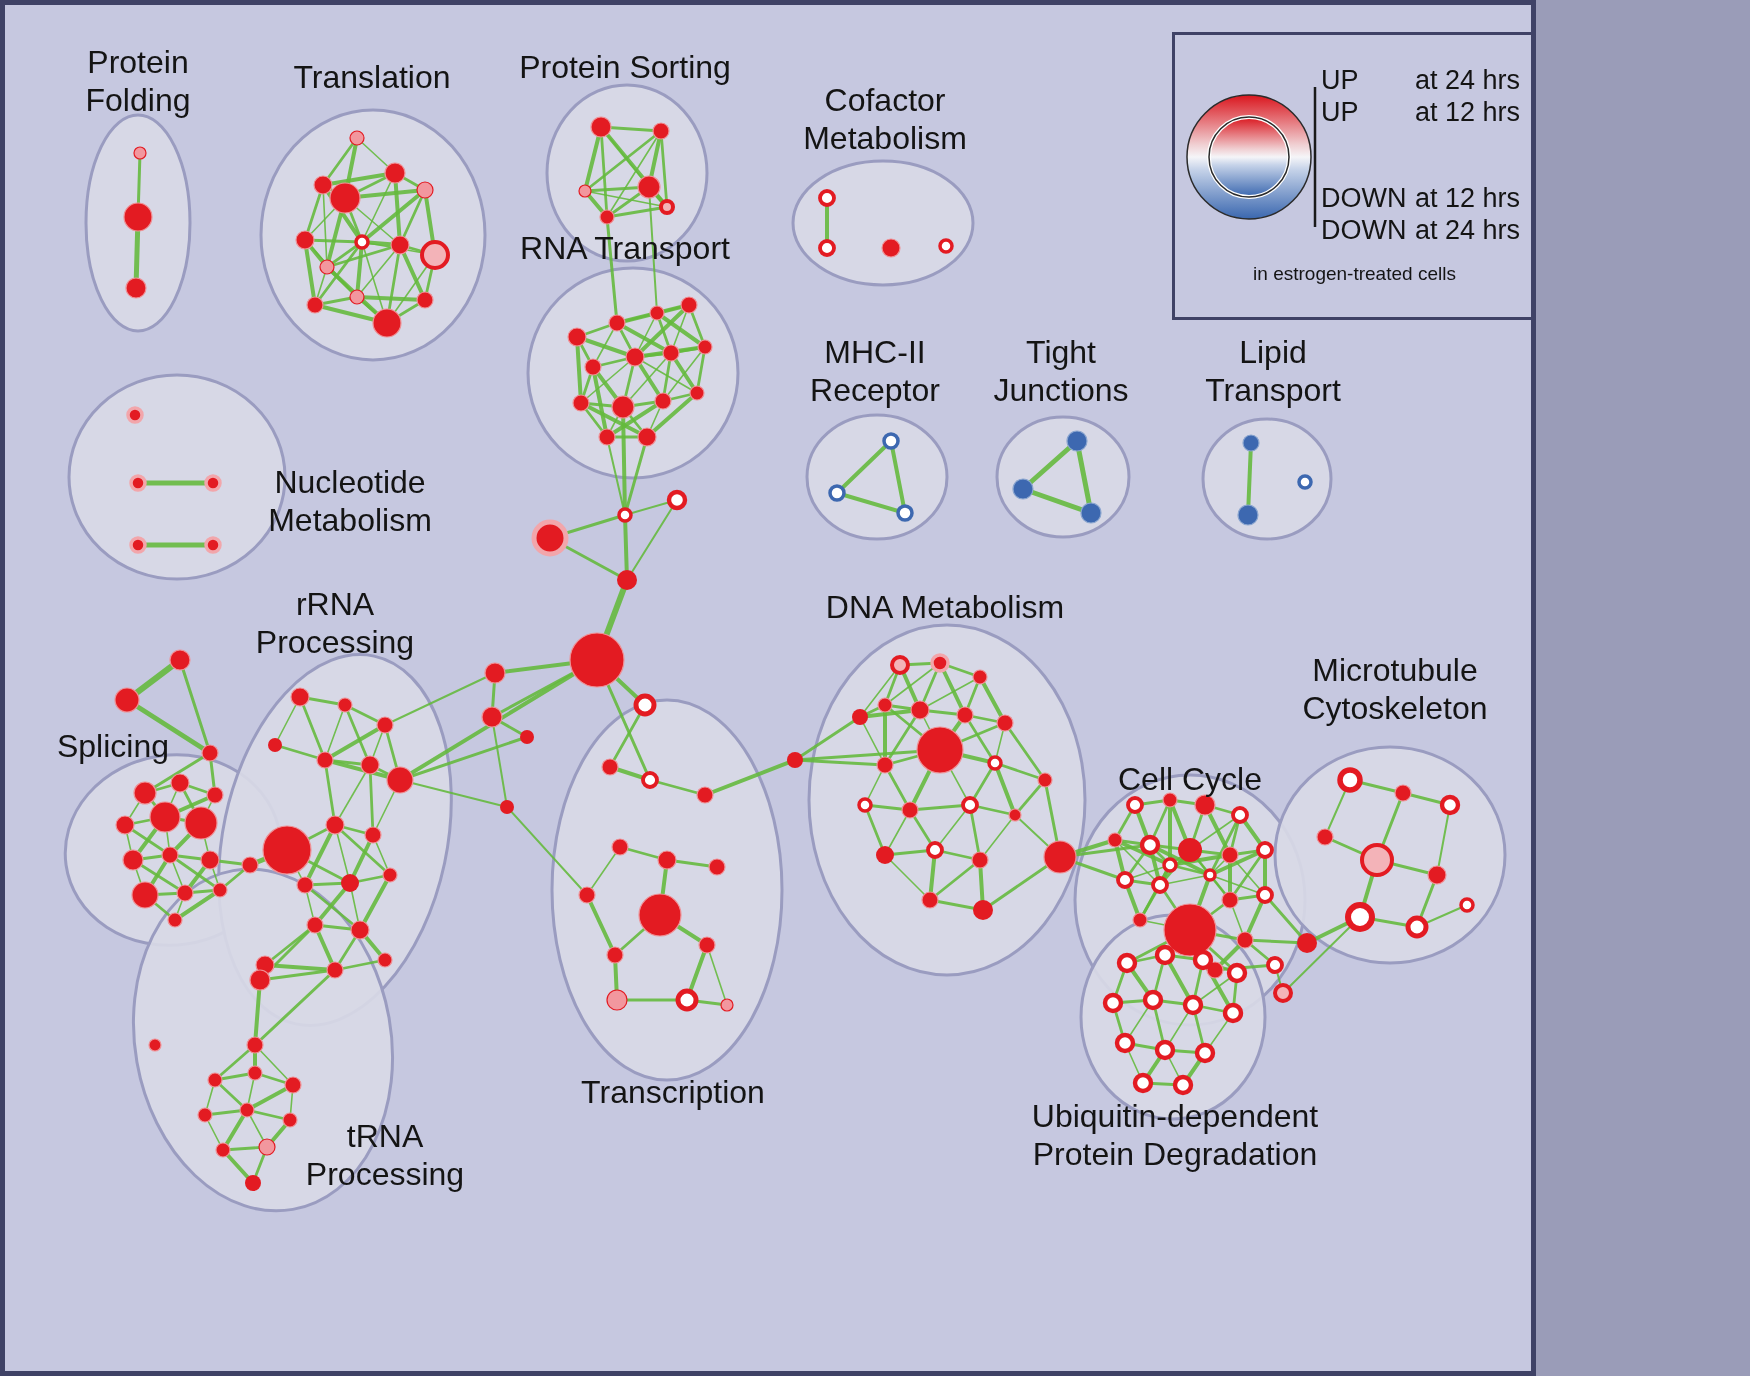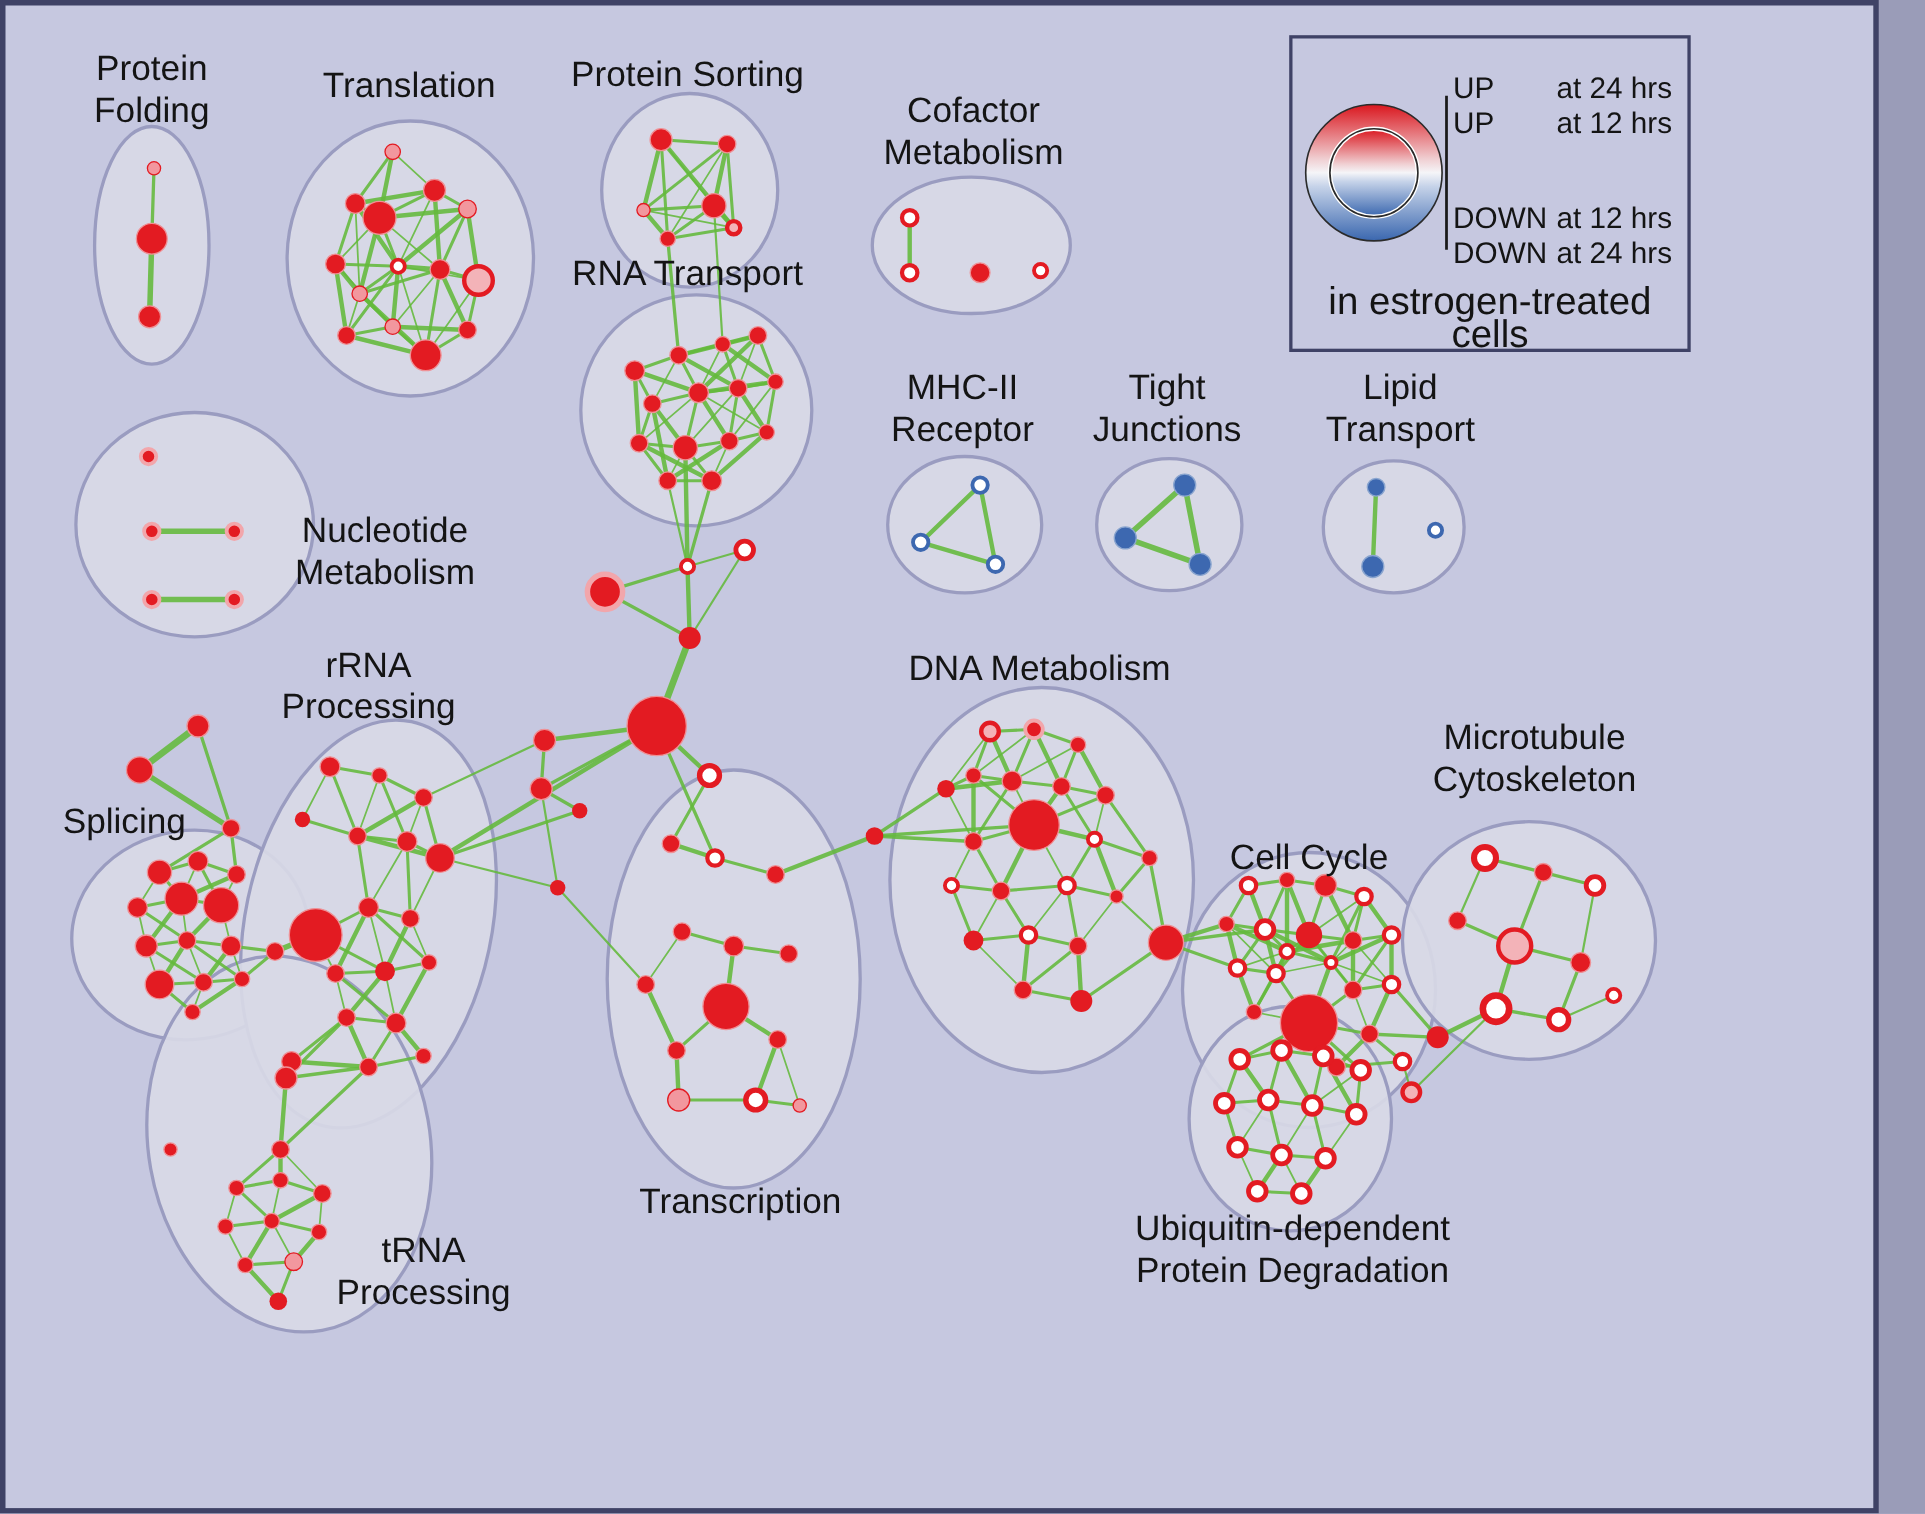--- a/index.html
+++ b/index.html
@@ -1,18 +1,18 @@
 <!DOCTYPE html>
 <html><head>
 <meta charset="utf-8">
 <style>
   html,body{margin:0;padding:0;background:#9a9cb8;}
   .canvas{
     position:relative;
-    width:1708px;height:1376px;
+    width:1536px;height:1376px;
     box-sizing:border-box;
     background:#c6c8e0;
     border:5px solid #3f4266;
     overflow:hidden;
     font-family:"Liberation Sans", sans-serif;
   }
   #net-svg{position:absolute;left:0;top:0;}
   .legend{
     position:absolute;
     left:1167px;top:27px;width:365px;height:288px;
@@ -22,21 +22,21 @@
     color:#141414;
   }
   .legend-dial{position:absolute;left:4px;top:36px;}
   .lrow{
     position:absolute;left:146px;right:14px;
     display:flex;justify-content:space-between;
     font-size:27px;line-height:30px;color:#141414;
   }
   .lcap{
     position:absolute;left:0;right:0;text-align:center;
-    font-size:35px;line-height:30px;color:#141414;
+    font-size:19px;line-height:30px;color:#141414;
   }
 </style>
 </head>
 <body>
 
 <div class="canvas">
 
   <svg id="net-svg" width="1750" height="1376" viewBox="0 0 1750 1376">
       <g>
         <ellipse cx="133" cy="218" rx="52" ry="108" fill="#d8d9e6" fill-opacity="0.92" stroke="#9a9cc0" stroke-width="3"></ellipse>

